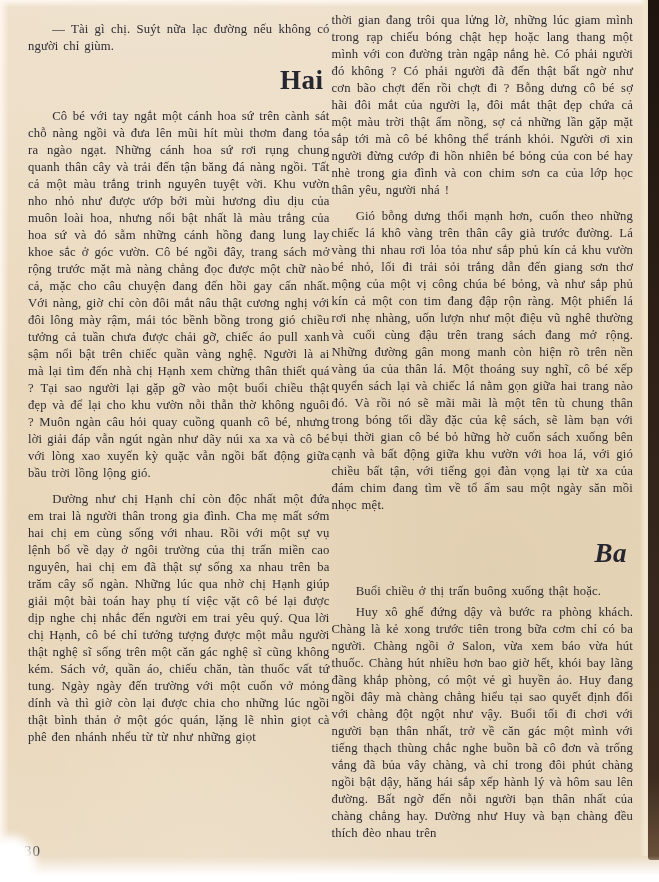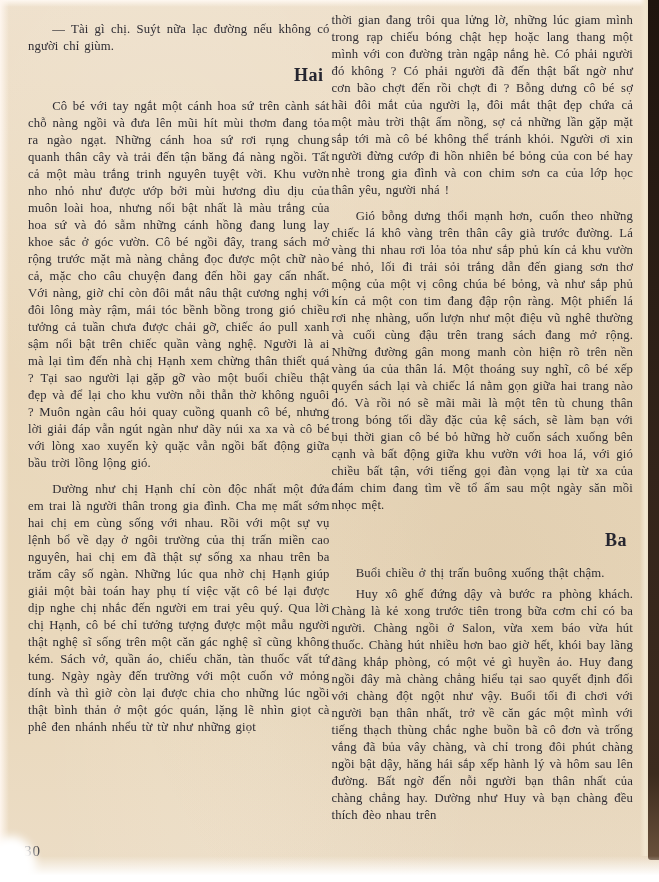--- a/index.html
+++ b/index.html
@@ -70,27 +70,27 @@
     text-align: justify;
     text-indent: 1.9em;
     letter-spacing: 0.15px;
     word-spacing: 1.5px;
   }
   p.para.no-indent { text-indent: 0; }
   p.para.tight { margin-bottom: 4px; }
 
   h2.section-heading {
     margin: 10px 6px 12px 0;
-    font-size: 18px;
+    font-size: 27px;
     font-weight: 600;
     text-align: right;
     letter-spacing: 0.5px;
     color: #262630;
   }
-  .col-right h2.section-heading { margin-top: 16px; margin-bottom: 14px; }
+  .col-right h2.section-heading { margin-top: 24px; margin-bottom: 14px; font-style: italic; }
 
   .page-number {
     position: absolute;
     left: 24px;
     bottom: 22px;
     font-size: 15px;
     letter-spacing: 1px;
     color: #3a3a40;
   }
 </style>
@@ -109,21 +109,21 @@
       <p class="para">Cô bé với tay ngắt một cánh hoa sứ trên cành sát chỗ nàng ngồi và đưa lên mũi hít mùi thơm đang tỏa ra ngào ngạt. Những cánh hoa sứ rơi rụng chung quanh thân cây và trải đến tận băng đá nàng ngồi. Tất cả một màu trắng trinh nguyên tuyệt vời. Khu vườn nho nhỏ như được ướp bởi mùi hương dìu dịu của muôn loài hoa, nhưng nổi bật nhất là màu trắng của hoa sứ và đỏ sẫm những cánh hồng đang lung lay khoe sắc ở góc vườn. Cô bé ngồi đây, trang sách mở rộng trước mặt mà nàng chẳng đọc được một chữ nào cả, mặc cho câu chuyện đang đến hồi gay cấn nhất. Với nàng, giờ chỉ còn đôi mắt nâu thật cương nghị với đôi lông mày rậm, mái tóc bềnh bồng trong gió chiều tưởng cả tuần chưa được chải gỡ, chiếc áo pull xanh sậm nổi bật trên chiếc quần vàng nghệ. Người là ai mà lại tìm đến nhà chị Hạnh xem chừng thân thiết quá ? Tại sao người lại gặp gỡ vào một buổi chiều thật đẹp và để lại cho khu vườn nỗi thẫn thờ không nguôi ? Muôn ngàn câu hỏi quay cuồng quanh cô bé, nhưng lời giải đáp vẫn ngút ngàn như dãy núi xa xa và cô bé với lòng xao xuyến kỳ quặc vẫn ngồi bất động giữa bầu trời lồng lộng gió.</p>
       <p class="para">Dường như chị Hạnh chỉ còn độc nhất một đứa em trai là người thân trong gia đình. Cha mẹ mất sớm hai chị em cùng sống với nhau. Rồi với một sự vụ lệnh bổ về dạy ở ngôi trường của thị trấn miền cao nguyên, hai chị em đã thật sự sống xa nhau trên ba trăm cây số ngàn. Những lúc qua nhờ chị Hạnh giúp giải một bài toán hay phụ tí việc vặt cô bé lại được dịp nghe chị nhắc đến người em trai yêu quý. Qua lời chị Hạnh, cô bé chỉ tưởng tượng được một mẫu người thật nghệ sĩ sống trên một căn gác nghệ sĩ cũng không kém. Sách vở, quần áo, chiếu chăn, tàn thuốc vất tứ tung. Ngày ngày đến trường với một cuốn vở mỏng dính và thì giờ còn lại được chia cho những lúc ngồi thật bình thản ở một góc quán, lặng lẽ nhìn giọt cà phê đen nhánh nhểu từ từ như những giọt</p>
     </div>
 
     <div class="col col-right">
       <p class="para no-indent">thời gian đang trôi qua lửng lờ, những lúc giam mình trong rạp chiếu bóng chật hẹp hoặc lang thang một mình với con đường tràn ngập nắng hè. Có phải người đó không ? Có phải người đã đến thật bất ngờ như cơn bão chợt đến rồi chợt đi ? Bỗng dưng cô bé sợ hãi đôi mắt của người lạ, đôi mắt thật đẹp chứa cả một màu trời thật ấm nồng, sợ cả những lần gặp mặt sắp tới mà cô bé không thể tránh khỏi. Người ơi xin người đừng cướp đi hồn nhiên bé bỏng của con bé hay nhè trong gia đình và con chim sơn ca của lớp học thân yêu, người nhá !</p>
       <p class="para">Gió bỗng dưng thổi mạnh hơn, cuốn theo những chiếc lá khô vàng trên thân cây già trước đường. Lá vàng thi nhau rơi lỏa tỏa như sắp phủ kín cả khu vườn bé nhỏ, lối đi trải sỏi trắng dẫn đến giang sơn thơ mộng của một vị công chúa bé bỏng, và như sắp phủ kín cả một con tim đang đập rộn ràng. Một phiến lá rơi nhẹ nhàng, uốn lượn như một điệu vũ nghê thường và cuối cùng đậu trên trang sách đang mở rộng. Những đường gân mong manh còn hiện rõ trên nền vàng úa của thân lá. Một thoáng suy nghĩ, cô bé xếp quyển sách lại và chiếc lá nằm gọn giữa hai trang nào đó. Và rồi nó sẽ mãi mãi là một tên tù chung thân trong bóng tối dầy đặc của kệ sách, sẽ làm bạn với bụi thời gian cô bé bỏ hững hờ cuốn sách xuống bên cạnh và bất động giữa khu vườn với hoa lá, với gió chiều bất tận, với tiếng gọi đàn vọng lại từ xa của đám chim đang tìm về tổ ấm sau một ngày săn mồi nhọc mệt.</p>
 
       <h2 class="section-heading">Ba</h2>
 
-      <p class="para tight">Buổi chiều ở thị trấn buông xuống thật chậm.</p>
+      <p class="para tight">Buổi chiều ở thị trấn buông xuống thật hoặc.</p>
       <p class="para">Huy xô ghế đứng dậy và bước ra phòng khách. Chàng là kẻ xong trước tiên trong bữa cơm chỉ có ba người. Chàng ngồi ở Salon, vừa xem báo vừa hút thuốc. Chàng hút nhiều hơn bao giờ hết, khói bay lãng đãng khắp phòng, có một vẻ gì huyền ảo. Huy đang ngồi đây mà chàng chẳng hiểu tại sao quyết định đối với chàng đột ngột như vậy. Buổi tối đi chơi với người bạn thân nhất, trở về căn gác một mình với tiếng thạch thùng chắc nghe buồn bã cô đơn và trống vắng đã bủa vây chàng, và chỉ trong đôi phút chàng ngồi bật dậy, hăng hái sắp xếp hành lý và hôm sau lên đường. Bất ngờ đến nỗi người bạn thân nhất của chàng chẳng hay. Dường như Huy và bạn chàng đều thích đèo nhau trên</p>
     </div>
 
   </div>
 
   <div class="page-number">30</div>
 
   <div class="edge-top"></div>
   <div class="edge-left"></div>
   <div class="edge-right-light"></div>

